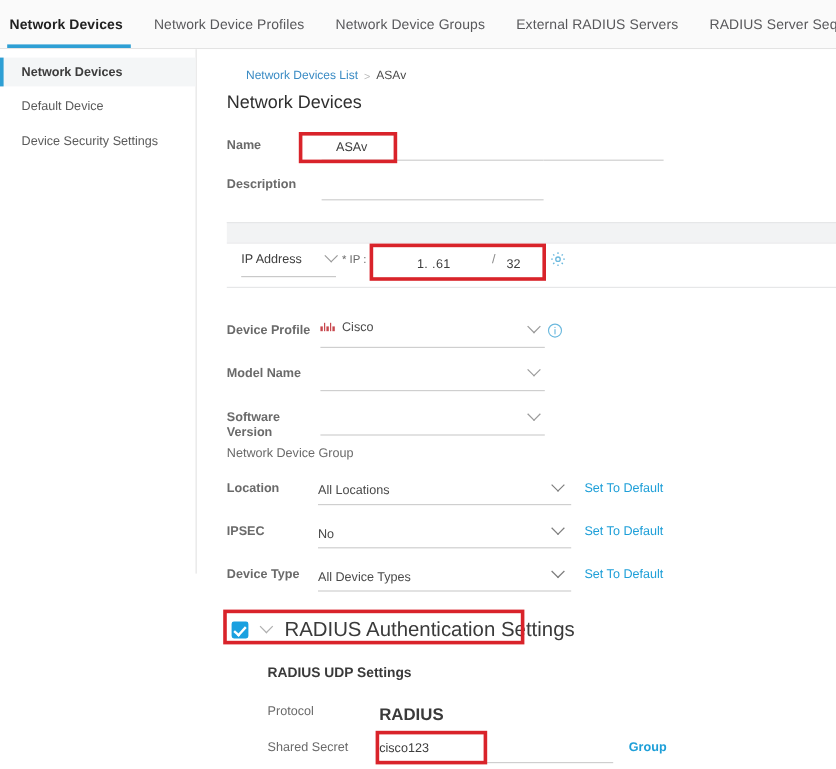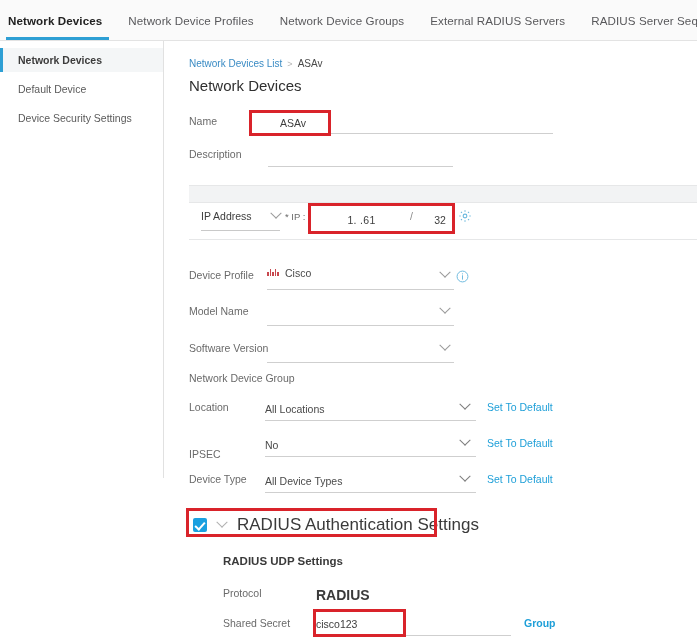--- a/index.html
+++ b/index.html
@@ -67,32 +67,32 @@
     position: absolute; left: 164px; top: 41px;
     width: 533px; height: 600px;
     background: #ffffff;
   }
 
   .breadcrumb {
     position: absolute; left: 25px; top: 17px;
     font-size: 10px; color: #6d6d6d;
     display: flex; align-items: center; gap: 5px;
   }
-  .breadcrumb .crumb-link { color: #3a8bc4; cursor: pointer; }
+  .breadcrumb .crumb-link { color: #3a8bc4; cursor: pointer; margin-left: 16px; }
   .breadcrumb .crumb-sep { color: #b6b6b6; font-size: 9px; }
   .breadcrumb .crumb-cur { color: #4a4a4a; }
 
   .page-title {
     position: absolute; left: 25px; top: 36px;
     font-size: 15px; color: #2f2f2f; font-weight: normal;
   }
 
   
   .frow { position: absolute; left: 25px; display: flex; align-items: center; }
-  .flabel { font-size: 10.5px; color: #6a6a6a; }
+  .flabel { font-size: 10.5px; color: #6a6a6a; font-weight: bold; }
   .fline {
     position: absolute;
     border-bottom: 1px solid #cfcfcf;
     height: 1px;
   }
   .fvalue { font-size: 10.5px; color: #3d3d3d; }
 
   
   .redbox {
     position: absolute;
@@ -225,21 +225,21 @@
       <span class="caret"></span>
     </div>
     <div class="fline selunderline" style="left:37px; top:189px; width:79px;"></div>
 
     <div style="position:absolute; left:121px; top:170px; font-size:9.5px; color:#6a6a6a;">* IP :</div>
 
     <div style="position:absolute; left:155px; top:169px; width:85px; text-align:center;">
       <span class="fvalue" style="letter-spacing:.3px;">1.      .61</span>
     </div>
     <div style="position:absolute; left:246px; top:169px; font-size:10.5px; color:#8a8a8a;">/</div>
-    <div style="position:absolute; left:258px; top:169px; width:36px; text-align:center;">
+    <div style="position:absolute; left:258px; top:169px; width:36px; text-align:left;">
       <span class="fvalue">32</span>
     </div>
 
     <div style="position:absolute; left:294px; top:168px; width:14px; height:14px;">
       <svg width="14" height="14" viewBox="0 0 24 24" fill="none" stroke="#6cb9de" stroke-width="1.9">
         <circle cx="12" cy="12" r="3.2"></circle>
         <path d="M12 2.2v2.4M12 19.4v2.4M2.2 12h2.4M19.4 12h2.4M5.1 5.1l1.7 1.7M17.2 17.2l1.7 1.7M18.9 5.1l-1.7 1.7M6.8 17.2l-1.7 1.7"></path>
       </svg>
     </div>
 
@@ -289,21 +289,21 @@
     <div class="frow" style="top:360px;">
       <span class="flabel" style="width:64px; display:inline-block;">Location</span>
     </div>
     <div style="position:absolute; left:101px; top:358px; width:210px;">
       <span class="fvalue" style="color:#4a4a4a;">All Locations</span>
     </div>
     <span class="caret dark" style="position:absolute; left:297px; top:362px;"></span>
     <div class="fline" style="left:101px; top:379px; width:211px;"></div>
     <div class="linklike" style="position:absolute; left:323px; top:360px;">Set To Default</div>
 
-    <div class="frow" style="top:407px;">
+    <div class="frow" style="top:396px;">
       <span class="flabel" style="width:80px; display:inline-block;">IPSEC</span>
     </div>
     <div style="position:absolute; left:101px; top:394px; width:210px;">
       <span class="fvalue" style="color:#4a4a4a;">No</span>
     </div>
     <span class="caret dark" style="position:absolute; left:297px; top:398px;"></span>
     <div class="fline" style="left:101px; top:415px; width:211px;"></div>
     <div class="linklike" style="position:absolute; left:323px; top:396px;">Set To Default</div>
 
     <div class="frow" style="top:432px;">

